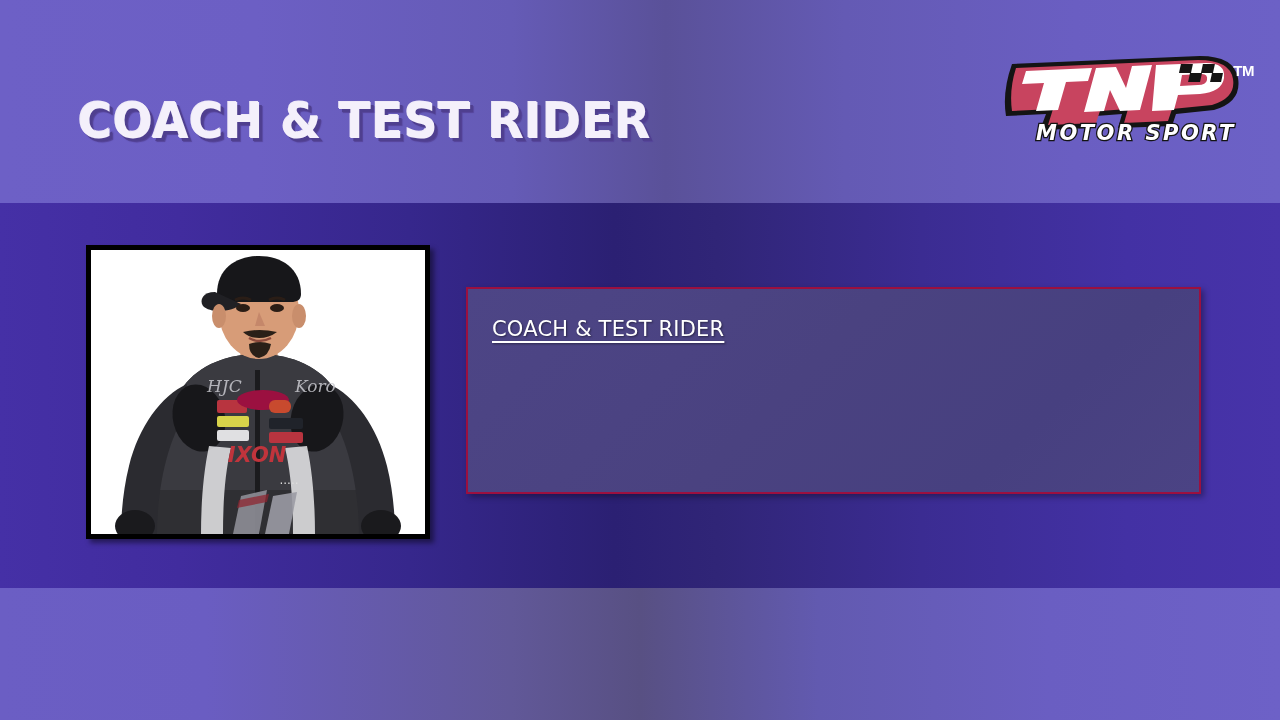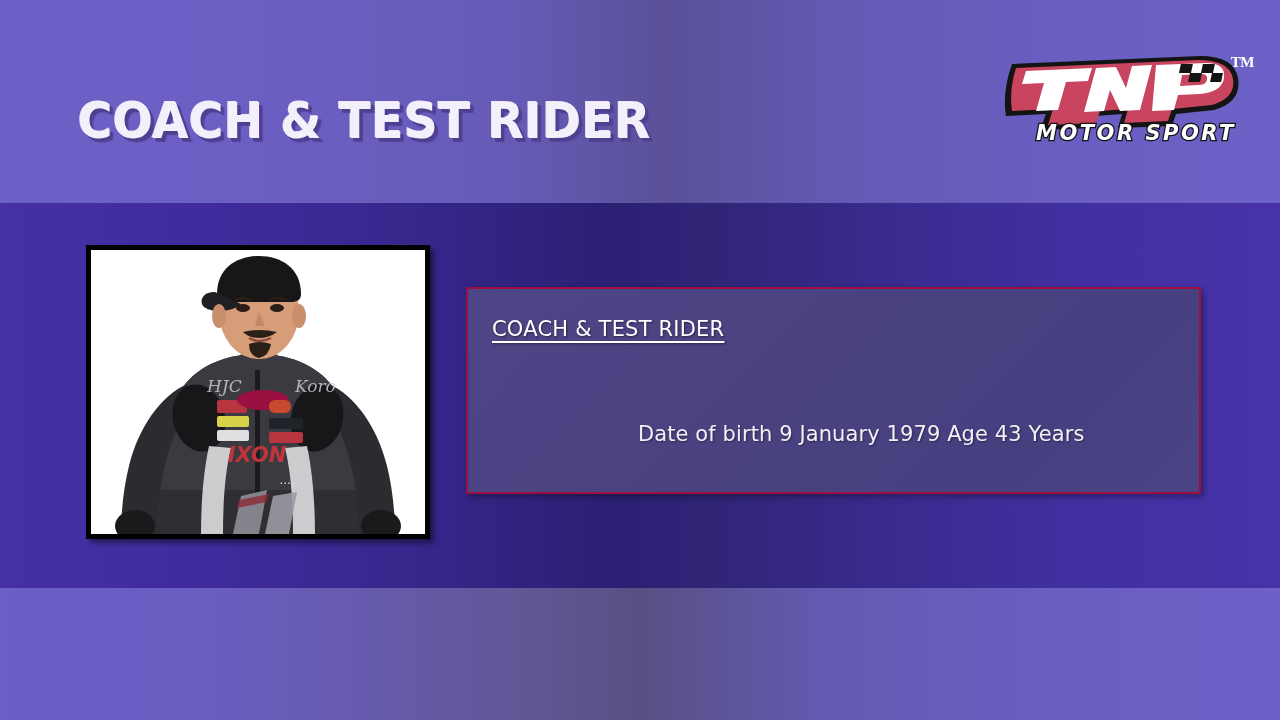--- a/index.html
+++ b/index.html
@@ -50,23 +50,23 @@
     white-space:nowrap;
   }
 
   
   .logo {
     position:absolute; right:22px; top:40px;
     width:258px; height:108px;
   }
   .logo svg { display:block; width:100%; height:100%; }
   .logo-tm {
-    position:absolute; right:4px; top:14px;
+    position:absolute; right:4px; top:22px;
     font-size:15px; font-weight:bold; color:#ffffff;
-    font-family:Liberation Serif, serif;
+    font-family:Liberation Sans, sans-serif;
     letter-spacing:-0.5px;
   }
 
   
   .photo-frame {
     position:absolute; left:86px; top:245px;
     width:344px; height:294px;
     background:#000000;
     padding:5px;
     box-shadow:4px 4px 5px rgba(0,0,0,0.45);
@@ -209,16 +209,15 @@
           <path d="M158 94 Q168 90 180 94 Q178 106 168 108 Q158 106 158 94 Z" fill="#2a2018"></path>
 
           <path d="M158 88 Q168 94 180 88" stroke="#8c4a3c" stroke-width="2.5" fill="none"></path>
         </svg>
       </div>
     </div>
   </div>
 
   <div class="info-box">
     <div class="info-heading">COACH &amp; TEST RIDER</div>
-    <div class="info-line l2">Date of birth 9 January 1979 Age 43 Years</div>
   </div>
 
 </div>
 
 </body></html>

